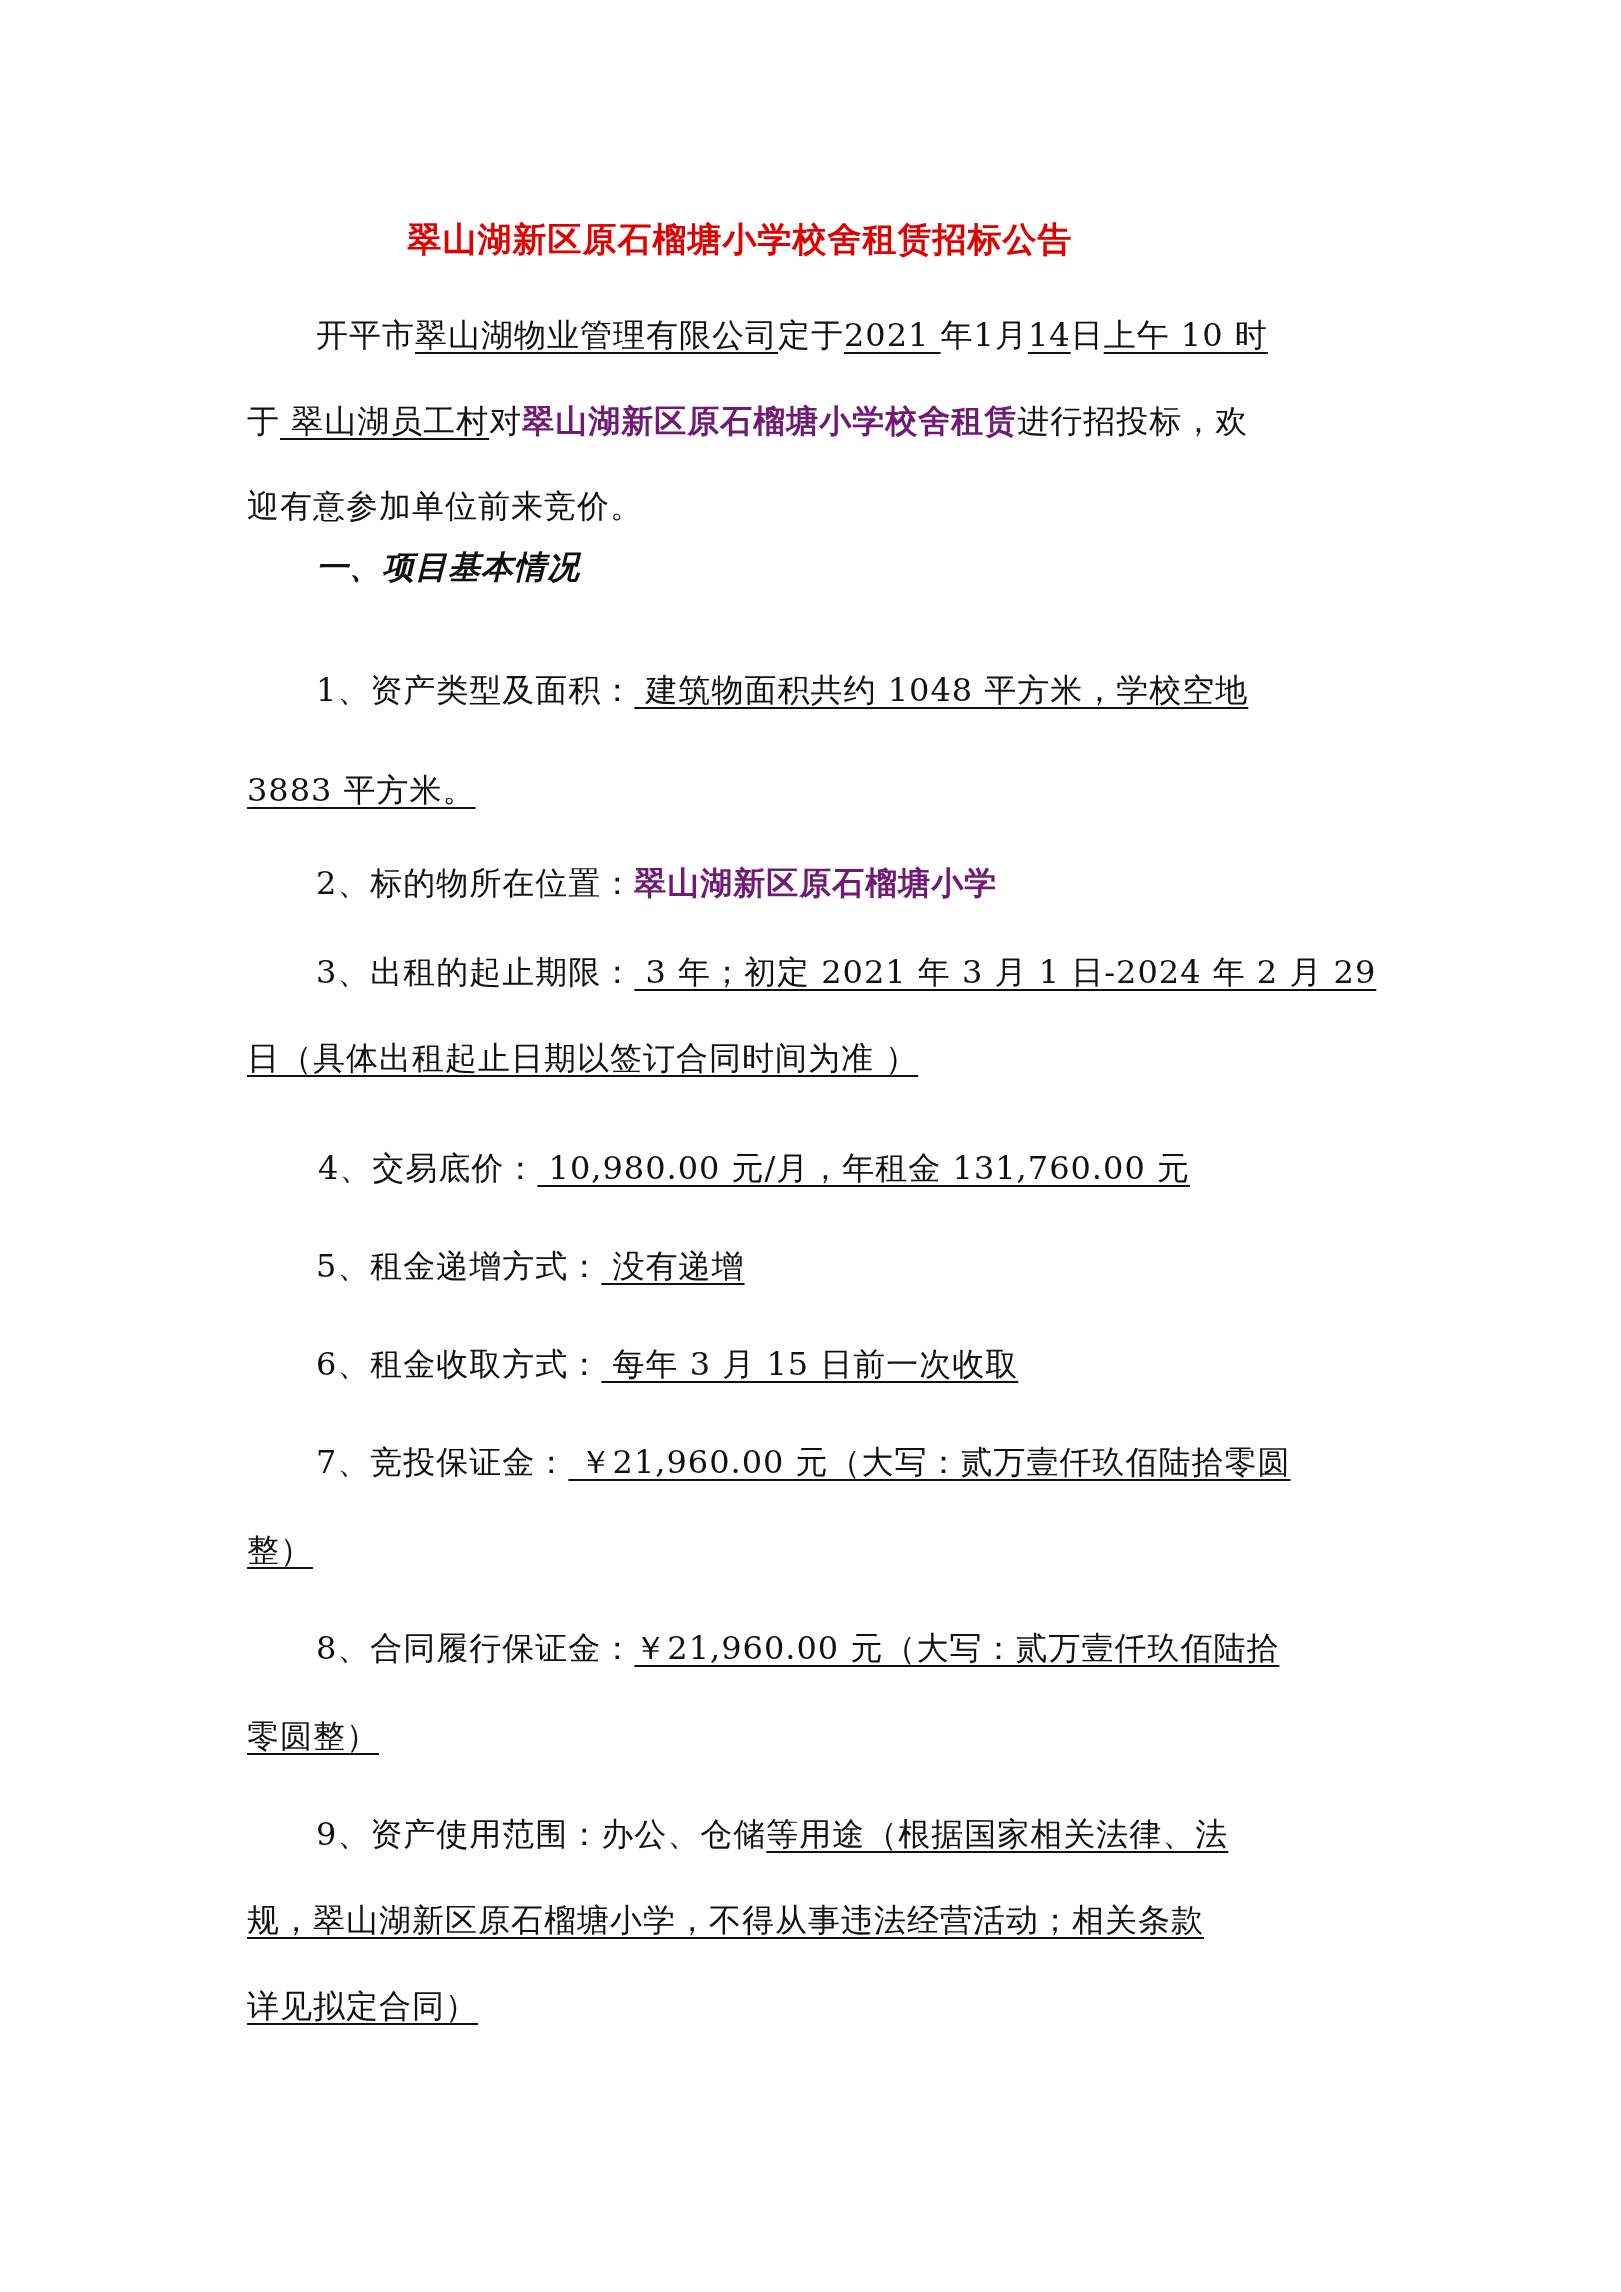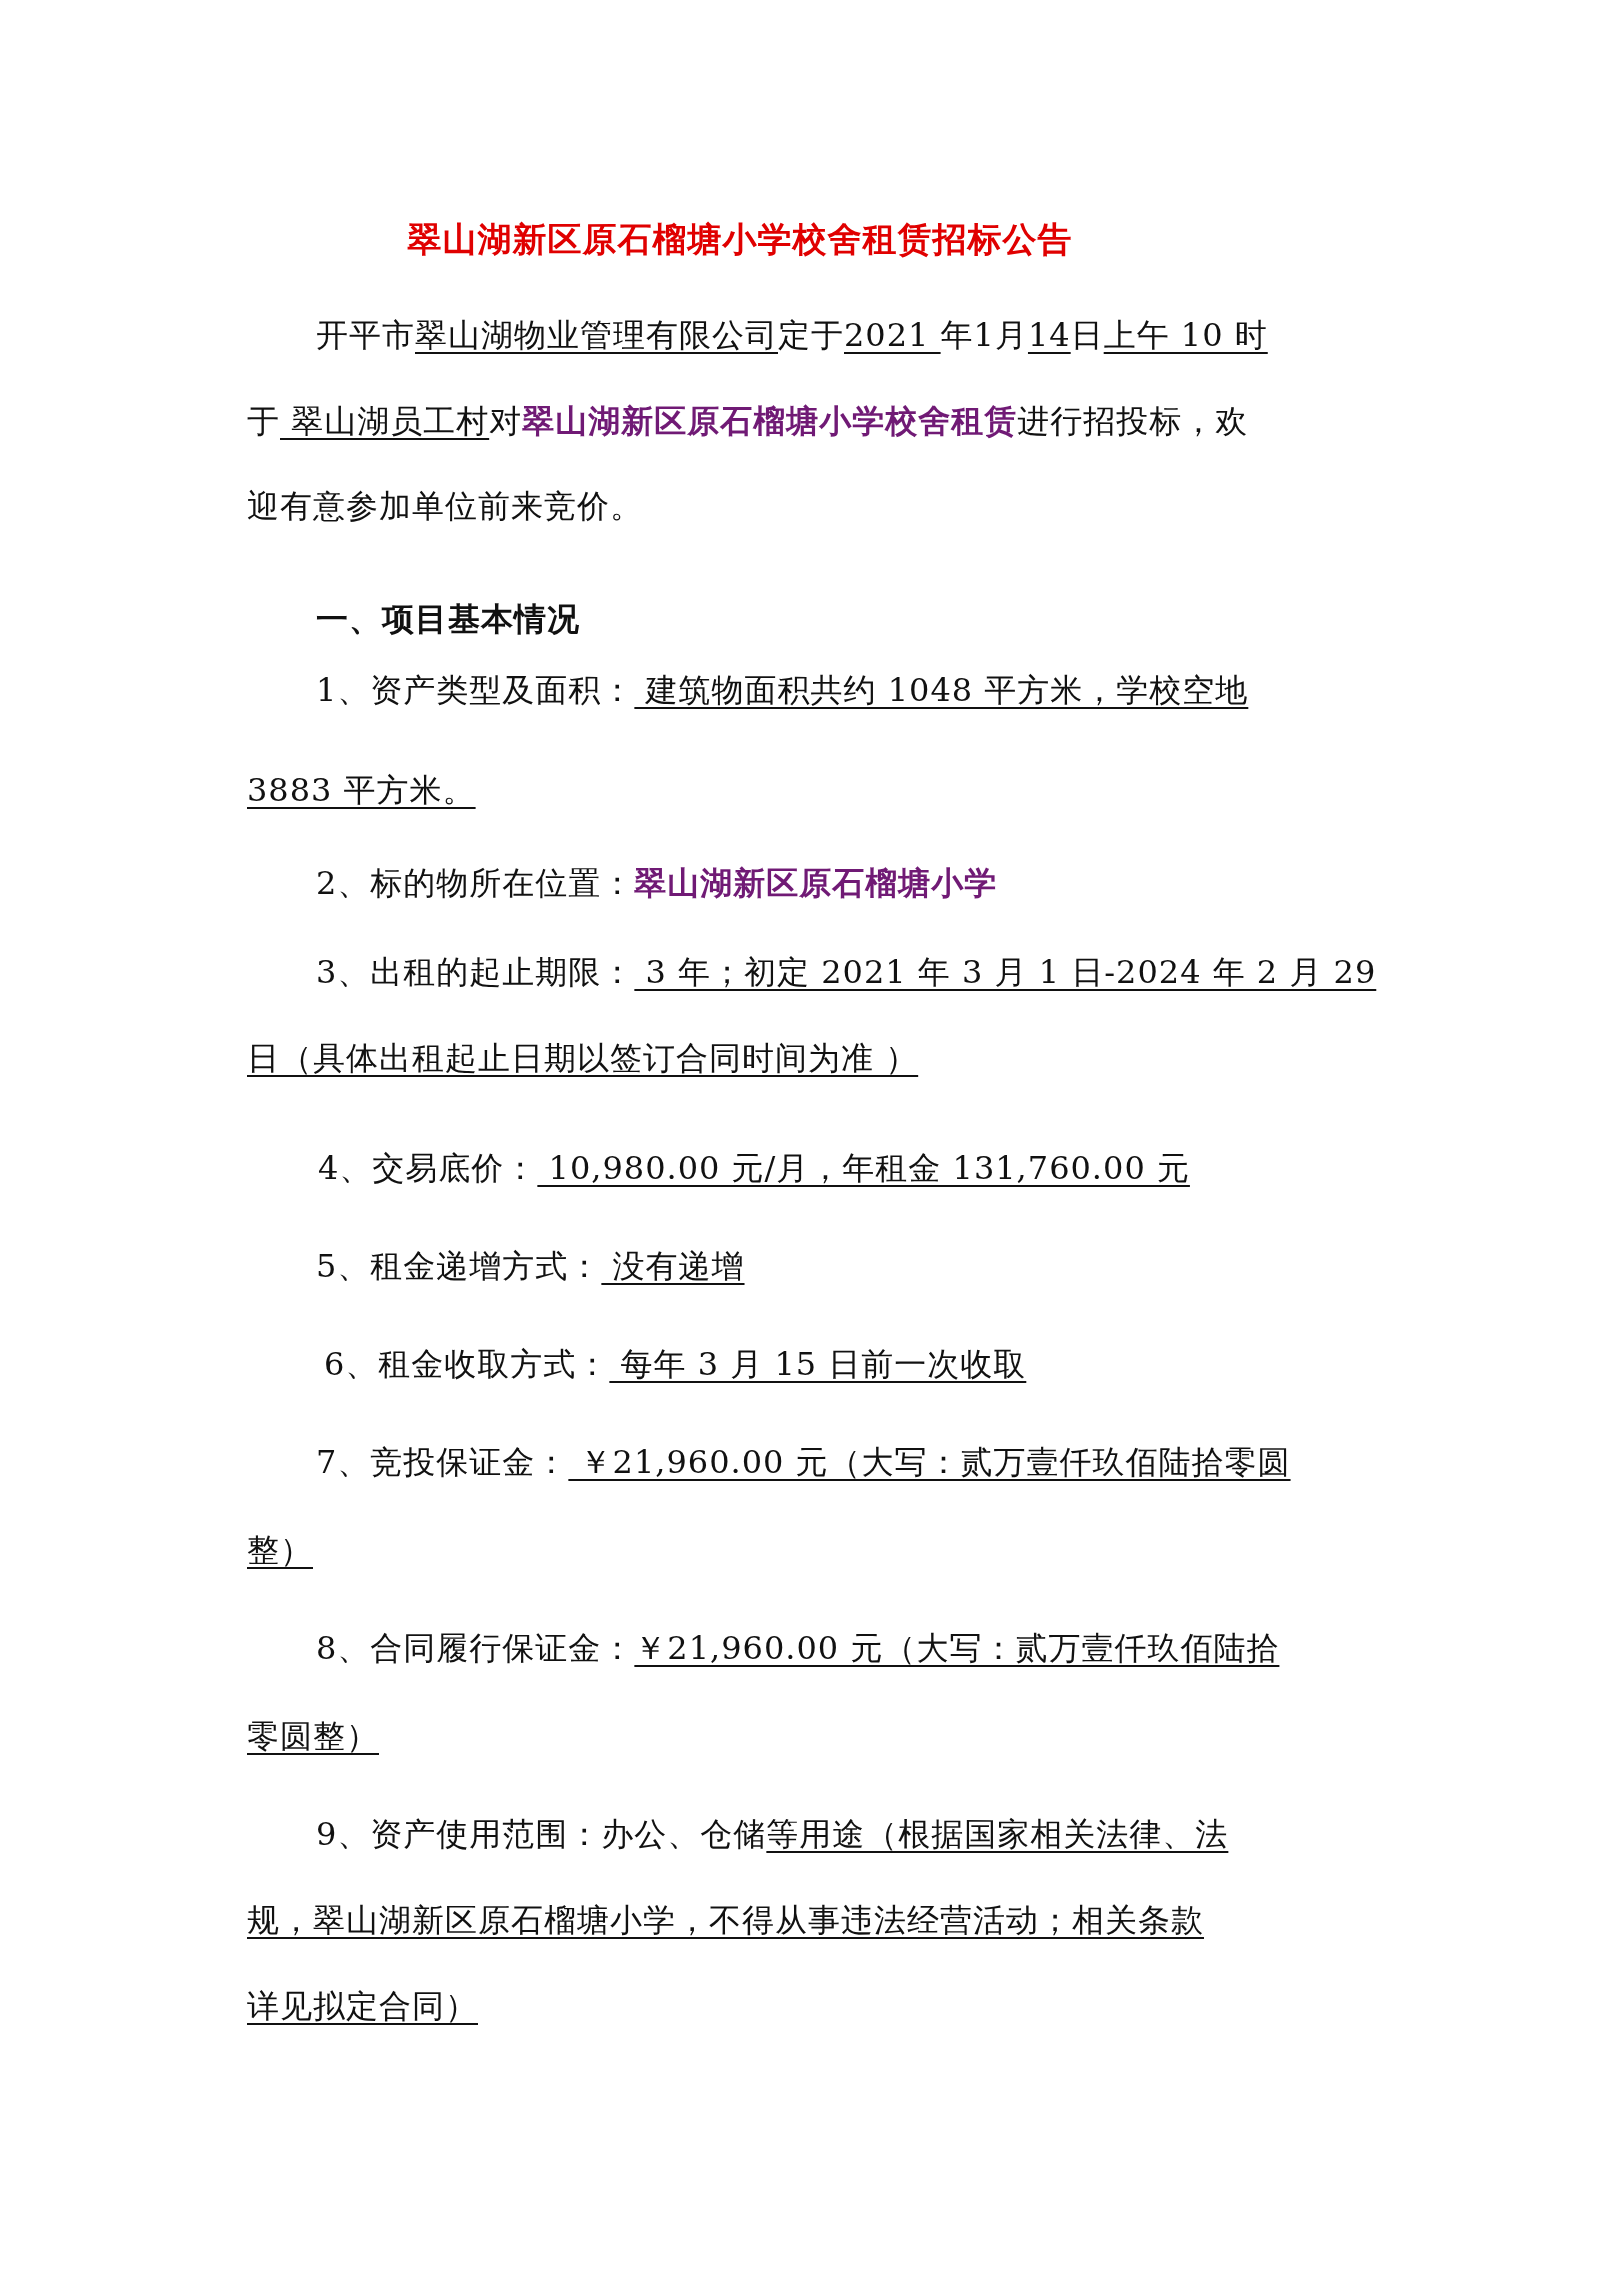--- a/index.html
+++ b/index.html
@@ -21,21 +21,21 @@
   <div class="title">翠山湖新区原石榴塘小学校舍租赁招标公告</div>
 
   <div class="line" style="left:316px; top:316px;">
     <span>开平市</span><span class="u">翠山湖物业管理有限公司</span><span>定于</span><span class="u">2021 </span><span>年1月</span><span class="u">14</span><span>日</span><span class="u">上午 10 时</span>
   </div>
   <div class="line" style="left:247px; top:402px;">
     <span>于</span><span class="u"> 翠山湖员工村</span><span>对</span><span class="red">翠山湖新区原石榴塘小学校舍租赁</span><span>进行招投标，欢</span>
   </div>
   <div class="line" style="left:247px; top:487px;">迎有意参加单位前来竞价。</div>
 
-  <div class="line heading" style="left:316px; top:600px;">一、项目基本情况</div>
+  <div class="line heading" style="left:316px; top:548px;font-style:italic;">一、项目基本情况</div>
 
   <div class="line" style="left:316px; top:671px;">
     <span>1、资产类型及面积：</span><span class="u"> 建筑物面积共约 1048 平方米，学校空地</span>
   </div>
   <div class="line" style="left:247px; top:771px;">
     <span class="u">3883 平方米。 </span>
   </div>
 
   <div class="line" style="left:316px; top:864px;">
     <span>2、标的物所在位置：</span><span class="red">翠山湖新区原石榴塘小学</span>
@@ -49,21 +49,21 @@
   </div>
 
   <div class="line" style="left:304px; top:1149px;margin-left:14px;">
     <span>4、交易底价：</span><span class="u"> 10,980.00 元/月，年租金 131,760.00 元</span>
   </div>
 
   <div class="line" style="left:316px; top:1247px;">
     <span>5、租金递增方式：</span><span class="u"> 没有递增</span>
   </div>
 
-  <div class="line" style="left:316px; top:1345px;margin-left:8px;">
+  <div class="line" style="left:316px; top:1345px;">
     <span>6、租金收取方式：</span><span class="u"> 每年 3 月 15 日前一次收取</span>
   </div>
 
   <div class="line" style="left:316px; top:1443px;text-align:right;">
     <span>7、竞投保证金：</span><span class="u"> ￥21,960.00 元（大写：贰万壹仟玖佰陆拾零圆</span>
   </div>
   <div class="line" style="left:247px; top:1531px;">
     <span class="u">整） </span>
   </div>
 

